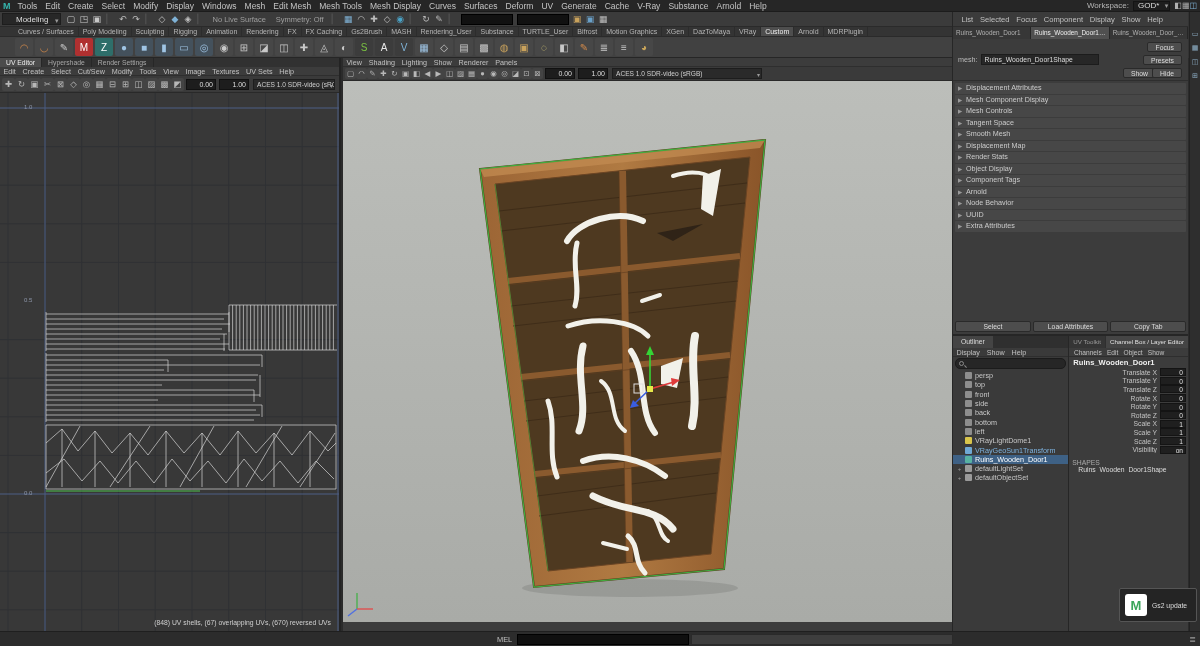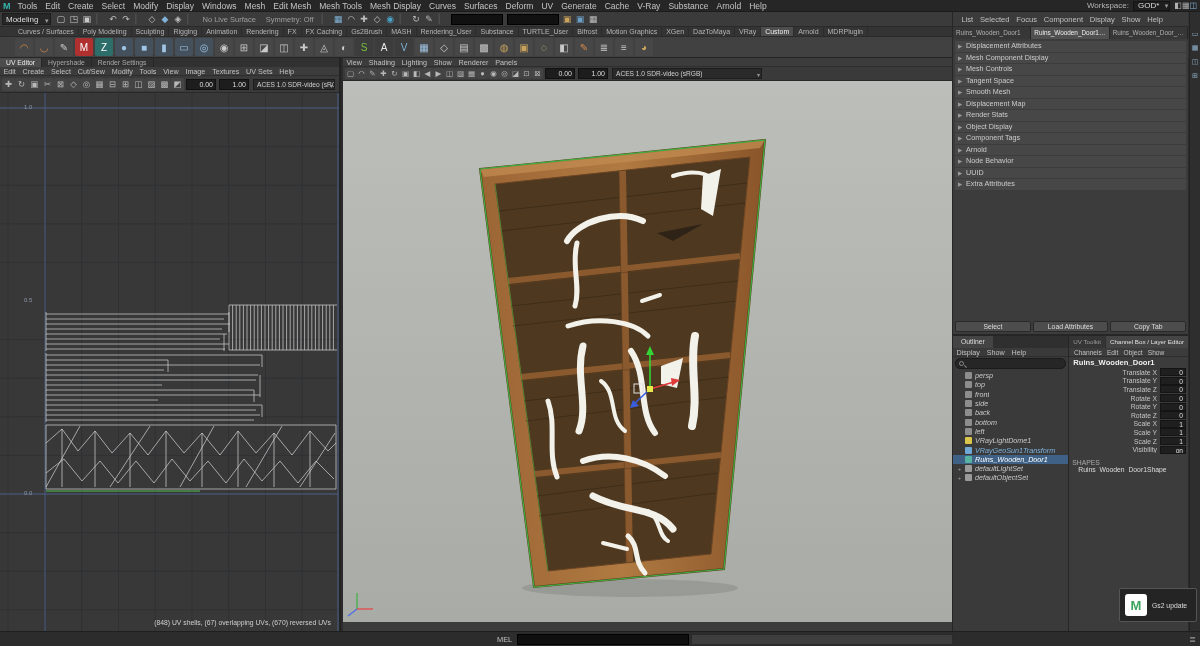--- a/index.html
+++ b/index.html
@@ -10,21 +10,21 @@
   #menubar nav{display:flex;}
   .mi{padding:0 4px;font-size:8.5px;line-height:12px;color:#c4c4c4;}
   .logo{color:#35b5ad;font-size:9px;font-weight:bold;margin-right:3px;}
   .mb-right{margin-left:auto;display:flex;align-items:center;gap:4px;}
   .mb-right .lbl{font-size:8px;color:#b5b5b5;}
   .ws-field{background:#1e1e1e;border:1px solid #141414;font-size:8px;height:10px;line-height:8px;padding:0 10px 0 4px;color:#ddd;position:relative;}
   .ws-field:after{content:"▾";position:absolute;right:1px;top:0;font-size:7px;color:#999;}
   .tiny-ico{font-size:8px;line-height:10px;}
   
   #statusline{position:absolute;left:0;top:12px;width:952px;height:15px;background:#3b3b3b;display:flex;align-items:center;padding:0 2px;border-bottom:1px solid #2a2a2a;z-index:5;}
-  .mode-dd{background:#272727;border:1px solid #1d1d1d;height:12px;line-height:11px;font-size:8px;padding:0 12px 0 3px;position:relative;color:#ddd;margin-right:3px;}
+  .mode-dd{background:#272727;border:1px solid #1d1d1d;height:12px;line-height:11px;font-size:8px;padding:0 12px 0 13px;position:relative;color:#ddd;margin-right:3px;}
   .mode-dd:after{content:"▾";position:absolute;right:2px;top:1px;font-size:7px;color:#999;}
   .icon-row{display:flex;align-items:center;}
   .si{width:13px;height:13px;display:flex;align-items:center;justify-content:center;font-size:9px;line-height:13px;}
   .sl-text{font-size:7.5px;color:#9f9f9f;padding:0 5px;}
   .sl-field{width:52px;height:11px;background:#111;border:1px solid #000;margin:0 2px;}
   
   #shelftabs{position:absolute;left:0;top:27px;width:952px;height:10px;background:#343434;display:flex;align-items:flex-end;padding-left:14px;border-bottom:1px solid #2a2a2a;}
   .stab{font-size:7px;line-height:9px;padding:0 4px;color:#b5b5b5;border-right:1px solid #2c2c2c;}
   .stab.sel{background:#4e4e4e;color:#eee;}
   #shelficons{position:absolute;left:0;top:37px;width:952px;height:21px;background:#414141;display:flex;align-items:center;padding-left:14px;border-bottom:1px solid #262626;}
@@ -73,21 +73,21 @@
   .ol-tabrow{height:12px;background:#2f2f2f;display:flex;}
   .ol-tab{font-size:6.8px;line-height:12px;padding:0 8px;background:#444;color:#ddd;}
   .ol-search{height:11px;margin:1px 2px;background:#262626;border:1px solid #1b1b1b;border-radius:5px;display:flex;align-items:center;padding:0 3px;}
   .mag{width:5px;height:5px;border:1px solid #8a8a8a;border-radius:50%;position:relative;margin-right:2px;}
   .mag:after{content:"";position:absolute;left:4px;top:4px;width:3px;height:1px;background:#8a8a8a;transform:rotate(45deg);}
   .ol-tree{flex:1;overflow:hidden;padding-top:1px;}
   .ol-row{height:9.3px;display:flex;align-items:center;padding-left:12px;}
   .ol-row.sel{background:#3e6185;color:#fff;}
   .ol-exp{width:7px;font-size:6px;color:#999;margin-left:-9px;margin-right:2px;text-align:center;}
   .ol-ico{width:7px;height:7px;border-radius:1px;margin-right:3px;flex:none;}
-  .ol-lb{font-size:7.2px;line-height:9px;color:#c8c8c8;overflow:hidden;font-style:italic;}
+  .ol-lb{font-size:7.2px;line-height:9px;color:#c8c8c8;overflow:hidden;}
   .ol-row.sel .ol-lb{color:#fff;}
   .cbpanel{flex:1;display:flex;flex-direction:column;background:#3c3c3c;}
   .cb-tabs{height:12px;display:flex;gap:1px;background:#2f2f2f;}
   .cbtab{font-size:6.2px;line-height:12px;padding:0 4px;color:#9a9a9a;background:#353535;overflow:hidden;}
   .cbtab.sel{background:#454545;color:#e0e0e0;}
   .cb-menus{height:9px;display:flex;padding-left:2px;border-bottom:1px solid #2e2e2e;}
   .cb-menus .mr-i{font-size:6.6px;padding:0 2.6px;}
   .cb-obj{height:11px;font-size:7.6px;line-height:11px;padding-left:4px;color:#efefef;font-weight:bold;overflow:hidden;}
   .cb-row{height:8.6px;display:flex;align-items:center;padding:0 2px 0 4px;}
   .cb-name{flex:1;text-align:right;font-size:6.8px;color:#c4c4c4;padding-right:3px;overflow:hidden;}
@@ -635,20 +635,30 @@
           <span class="mr-i">Display</span>
           <span class="mr-i">Show</span>
           <span class="mr-i">Help</span>
         </div>
       <div class="ae-tabs">
 
       <span class="aetab">Ruins_Wooden_Door1</span>
           <span class="aetab sel">Ruins_Wooden_Door1Shape</span>
           <span class="aetab">Ruins_Wooden_Door_Tex</span>
         </div>
+      <div class="ae-head">
+        <span class="ae-btn" style="top:3px">Focus</span>
+        <span class="ae-btn" style="top:16px">Presets</span>
+        <span class="ae-btn" style="top:29px;right:32px">Show</span>
+        <span class="ae-btn" style="top:29px">Hide</span>
+        <div class="mesh-row">
+          <span class="lb">mesh:</span>
+          <span class="mesh-field">Ruins_Wooden_Door1Shape</span>
+        </div>
+      </div>
       <div class="ae-sections">
 
       <div class="ae-sec"><span class="tri">▶</span><span>Displacement Attributes</span></div>
           <div class="ae-sec"><span class="tri">▶</span><span>Mesh Component Display</span></div>
           <div class="ae-sec"><span class="tri">▶</span><span>Mesh Controls</span></div>
           <div class="ae-sec"><span class="tri">▶</span><span>Tangent Space</span></div>
           <div class="ae-sec"><span class="tri">▶</span><span>Smooth Mesh</span></div>
           <div class="ae-sec"><span class="tri">▶</span><span>Displacement Map</span></div>
           <div class="ae-sec"><span class="tri">▶</span><span>Render Stats</span></div>
           <div class="ae-sec"><span class="tri">▶</span><span>Object Display</span></div>

